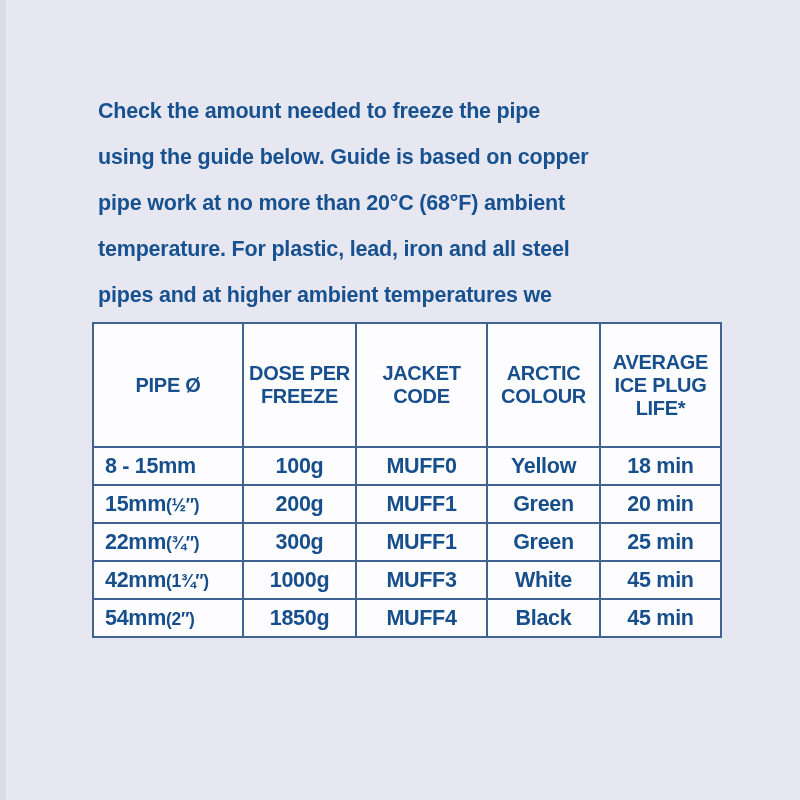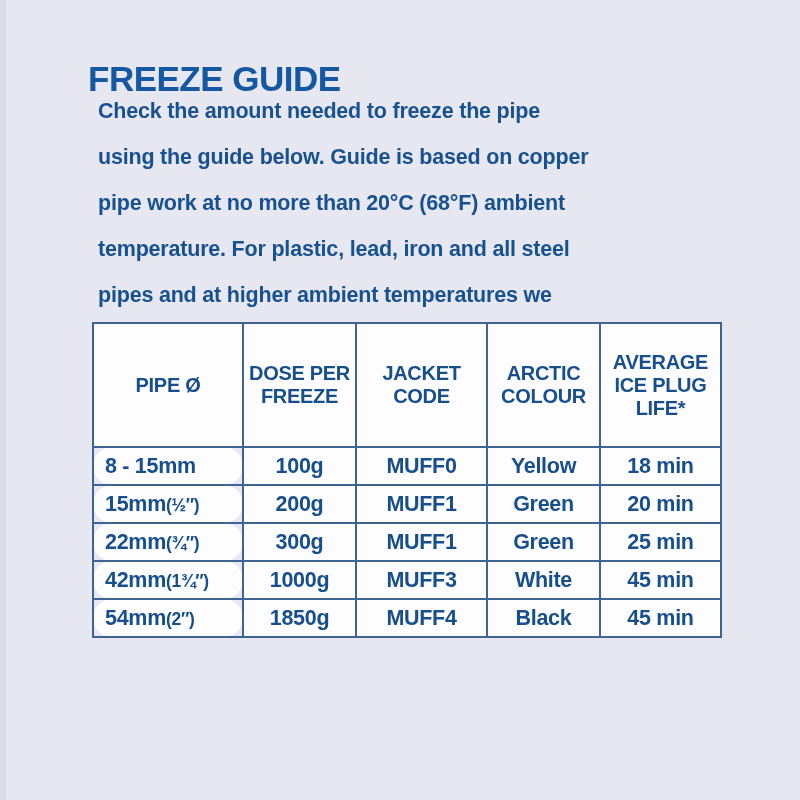--- a/index.html
+++ b/index.html
@@ -50,32 +50,30 @@
     letter-spacing:-0.3px;
   }
   .freeze td{
     font-size:21.5px;
     height:36px;
     letter-spacing:-0.3px;
   }
   .freeze td.pipe{
     text-align:left;
     padding-left:11px;
-    border-radius:19px;
   }
   .pipe .size{display:inline-block;min-width:57px;}
   .pipe .frac{font-size:17.5px;}
 </style>
 </head>
 <body>
 
 <div class="page">
   <div class="edge-strip"></div>
 
-  <h1 class="title">FREEZE GUIDE</h1>
 
   <div class="intro">Check the amount needed to freeze the pipe
 using the guide below. Guide is based on copper
 pipe work at no more than 20°C (68°F) ambient
 temperature. For plastic, lead, iron and all steel
 pipes and at higher ambient temperatures we
 recommend to use at least 25% more ARCTIC
 SPRAY Pipe Freezer.</div>
 
   <table class="freeze">

